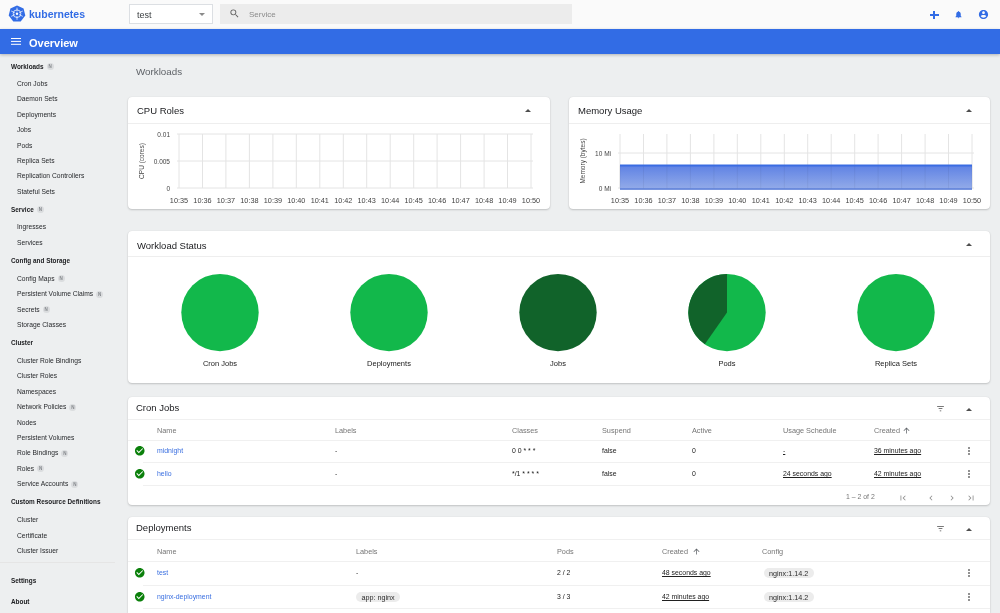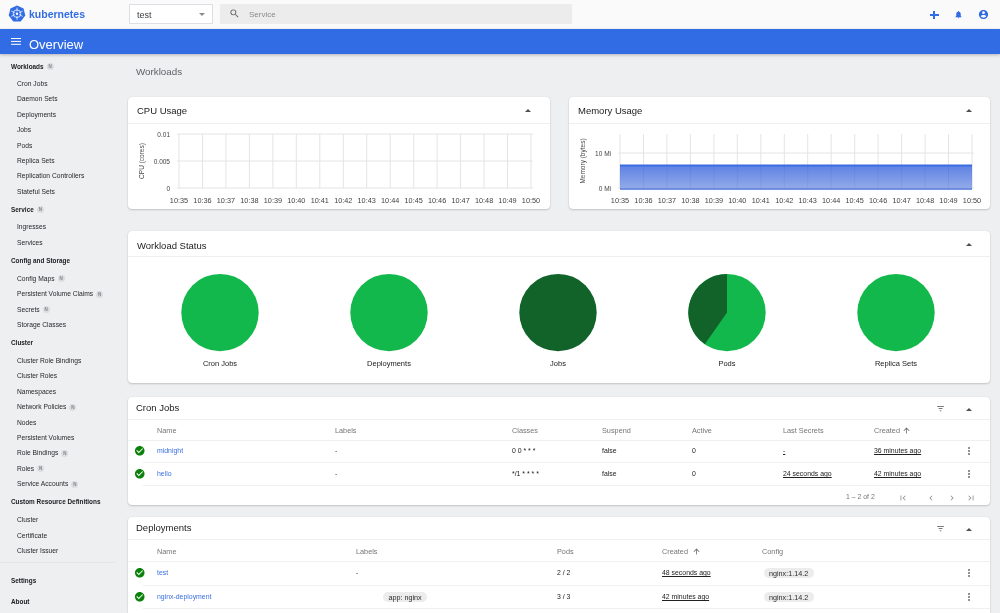--- a/index.html
+++ b/index.html
@@ -54,21 +54,21 @@
 <div class="abs" style="left:933.4px;top:10.6px;width:1.7px;height:8.5px;background:#326ce5;"></div>
 <svg class="abs" style="left:954px;top:10px;" width="9" height="9" viewBox="0 0 24 24">
     <path fill="#326ce5" d="M12 22c1.1 0 2-.9 2-2h-4c0 1.1.89 2 2 2zm6-6v-5c0-3.07-1.64-5.64-4.5-6.32V4c0-.83-.67-1.5-1.5-1.5s-1.5.67-1.5 1.5v.68C7.63 5.36 6 7.92 6 11v5l-2 2v1h16v-1l-2-2z"></path>
   </svg>
 <svg class="abs" style="left:978px;top:9px;" width="11" height="11" viewBox="0 0 24 24">
     <path fill="#326ce5" d="M12 2C6.48 2 2 6.48 2 12s4.48 10 10 10 10-4.48 10-10S17.52 2 12 2zm0 3c1.66 0 3 1.34 3 3s-1.34 3-3 3-3-1.34-3-3 1.34-3 3-3zm0 14.2c-2.5 0-4.71-1.28-6-3.22.03-1.99 4-3.08 6-3.08 1.99 0 5.97 1.09 6 3.08-1.29 1.94-3.5 3.22-6 3.22z"></path>
   </svg>
 
 <div class="abs" style="left:0;top:28.5px;width:1000px;height:25px;background:#326ce5;box-shadow:0 1px 3px rgba(0,0,0,0.25);"></div>
 <div class="abs" style="left:11px;top:37.6px;width:9.5px;height:1.4px;background:#fff;box-shadow:0 2.9px 0 #fff, 0 5.8px 0 #fff;"></div>
-<div class="abs" style="left:29px;top:37px;font-size:13px;font-weight:normal;color:#fff;text-align:right;">Overview</div>
+<div class="abs" style="left:29px;top:37px;font-size:11px;font-weight:bold;color:#fff;text-align:right;">Overview</div>
 
 <div class="navsec" style="top:61.5px;">Workloads<span class="nbadge">N</span></div>
 <div class="navitem" style="top:79.0px;">Cron Jobs</div>
 <div class="navitem" style="top:94.4px;">Daemon Sets</div>
 <div class="navitem" style="top:109.8px;">Deployments</div>
 <div class="navitem" style="top:125.2px;">Jobs</div>
 <div class="navitem" style="top:140.6px;">Pods</div>
 <div class="navitem" style="top:156.0px;">Replica Sets</div>
 <div class="navitem" style="top:171.4px;">Replication Controllers</div>
 <div class="navitem" style="top:186.8px;">Stateful Sets</div>
@@ -94,21 +94,21 @@
 <div class="navitem" style="top:515.2px;">Cluster</div>
 <div class="navitem" style="top:530.6px;">Certificate</div>
 <div class="navitem" style="top:546.0px;">Cluster Issuer</div>
 <div class="navsec" style="top:575.5px;">Settings</div>
 <div class="navsec" style="top:596.5px;">About</div>
 <div class="hline" style="left:0;top:562px;width:115px;"></div>
 
 <div class="abs" style="left:136px;top:66px;font-size:9.8px;color:#5f6368;">Workloads</div>
 
 <div class="card" style="left:128px;top:97px;width:422px;height:112px;"></div>
-<div class="ct" style="left:137px;top:105px;">CPU Usage</div>
+<div class="ct" style="left:137px;top:105px;">CPU Roles</div>
 <div class="caret" style="left:525px;top:109px;"></div>
 <div class="hline" style="left:128px;top:123px;width:422px;background:#eee;"></div>
 <svg class="abs" style="left:128px;top:122px;" width="422" height="87" viewBox="0 0 422 87">
 <g stroke="#e4e4e4" stroke-width="1">
 <line x1="51.0" y1="12" x2="51.0" y2="66"></line>
 <line x1="74.5" y1="12" x2="74.5" y2="66"></line>
 <line x1="97.9" y1="12" x2="97.9" y2="66"></line>
 <line x1="121.4" y1="12" x2="121.4" y2="66"></line>
 <line x1="144.9" y1="12" x2="144.9" y2="66"></line>
 <line x1="168.3" y1="12" x2="168.3" y2="66"></line>
@@ -244,21 +244,21 @@
 <svg class="abs" style="left:936px;top:403.5px;" width="9" height="9" viewBox="0 0 24 24">
     <path fill="#4e4e4e" d="M3 5h18v2H3zm4 6h10v2H7zm3 6h4v2h-4z"></path>
   </svg>
 <div class="caret" style="left:966px;top:407.5px;"></div>
 <div class="hline" style="left:128px;top:419px;width:862px;background:#f0f0f0;"></div>
 <div class="hdr" style="left:157px;top:426px;">Name</div>
 <div class="hdr" style="left:335px;top:426px;">Labels</div>
 <div class="hdr" style="left:512px;top:426px;">Classes</div>
 <div class="hdr" style="left:602px;top:426px;text-align:center;">Suspend</div>
 <div class="hdr" style="left:692px;top:426px;">Active</div>
-<div class="hdr" style="left:783px;top:426px;">Last Secrets</div>
+<div class="hdr" style="left:783px;top:426px;">Usage Schedule</div>
 <div class="hdr" style="left:874px;top:426px;">Created</div>
 <svg class="abs" style="left:902px;top:426px;" width="9" height="9" viewBox="0 0 24 24">
     <path fill="#5f6368" d="M4 12l1.41 1.41L11 7.83V20h2V7.83l5.58 5.59L20 12l-8-8-8 8z"></path>
   </svg>
 <div class="hline" style="left:128px;top:440px;width:862px;background:#f0f0f0;"></div>
 <svg class="abs" style="left:133.5px;top:445.3px;" width="11.5" height="11.5" viewBox="0 0 24 24">
     <path fill="#0b800b" d="M12 2C6.48 2 2 6.48 2 12s4.48 10 10 10 10-4.48 10-10S17.52 2 12 2zm-2 15l-5-5 1.41-1.41L10 14.17l7.59-7.59L19 8l-9 9z"></path>
   </svg>
 <div class="cell link" style="left:157px;top:447px;">midnight</div>
 <div class="cell" style="left:335px;top:447px;">-</div>
@@ -318,18 +318,18 @@
 <div class="cell" style="left:356px;top:569px;">-</div>
 <div class="cell" style="left:557px;top:569px;">2 / 2</div>
 <div class="cell und" style="left:662px;top:569px;">48 seconds ago</div>
 <div class="chip" style="left:763.5px;top:568px;">nginx:1.14.2</div>
 <div class="dots3" style="left:968px;top:569px;"></div>
 <div class="hline" style="left:143px;top:585px;width:847px;background:#f0f0f0;"></div>
 <svg class="abs" style="left:133.5px;top:591.3px;" width="11.5" height="11.5" viewBox="0 0 24 24">
     <path fill="#0b800b" d="M12 2C6.48 2 2 6.48 2 12s4.48 10 10 10 10-4.48 10-10S17.52 2 12 2zm-2 15l-5-5 1.41-1.41L10 14.17l7.59-7.59L19 8l-9 9z"></path>
   </svg>
 <div class="cell link" style="left:157px;top:593px;">nginx-deployment</div>
-<div class="chip" style="left:356px;top:592px;margin-left:27px;">app: nginx</div>
+<div class="chip" style="left:356px;top:592px;">app: nginx</div>
 <div class="cell" style="left:557px;top:593px;">3 / 3</div>
 <div class="cell und" style="left:662px;top:593px;">42 minutes ago</div>
 <div class="chip" style="left:763.5px;top:592px;">nginx:1.14.2</div>
 <div class="dots3" style="left:968px;top:593px;"></div>
 <div class="hline" style="left:143px;top:608px;width:847px;background:#f0f0f0;"></div>
 
 </body></html>

